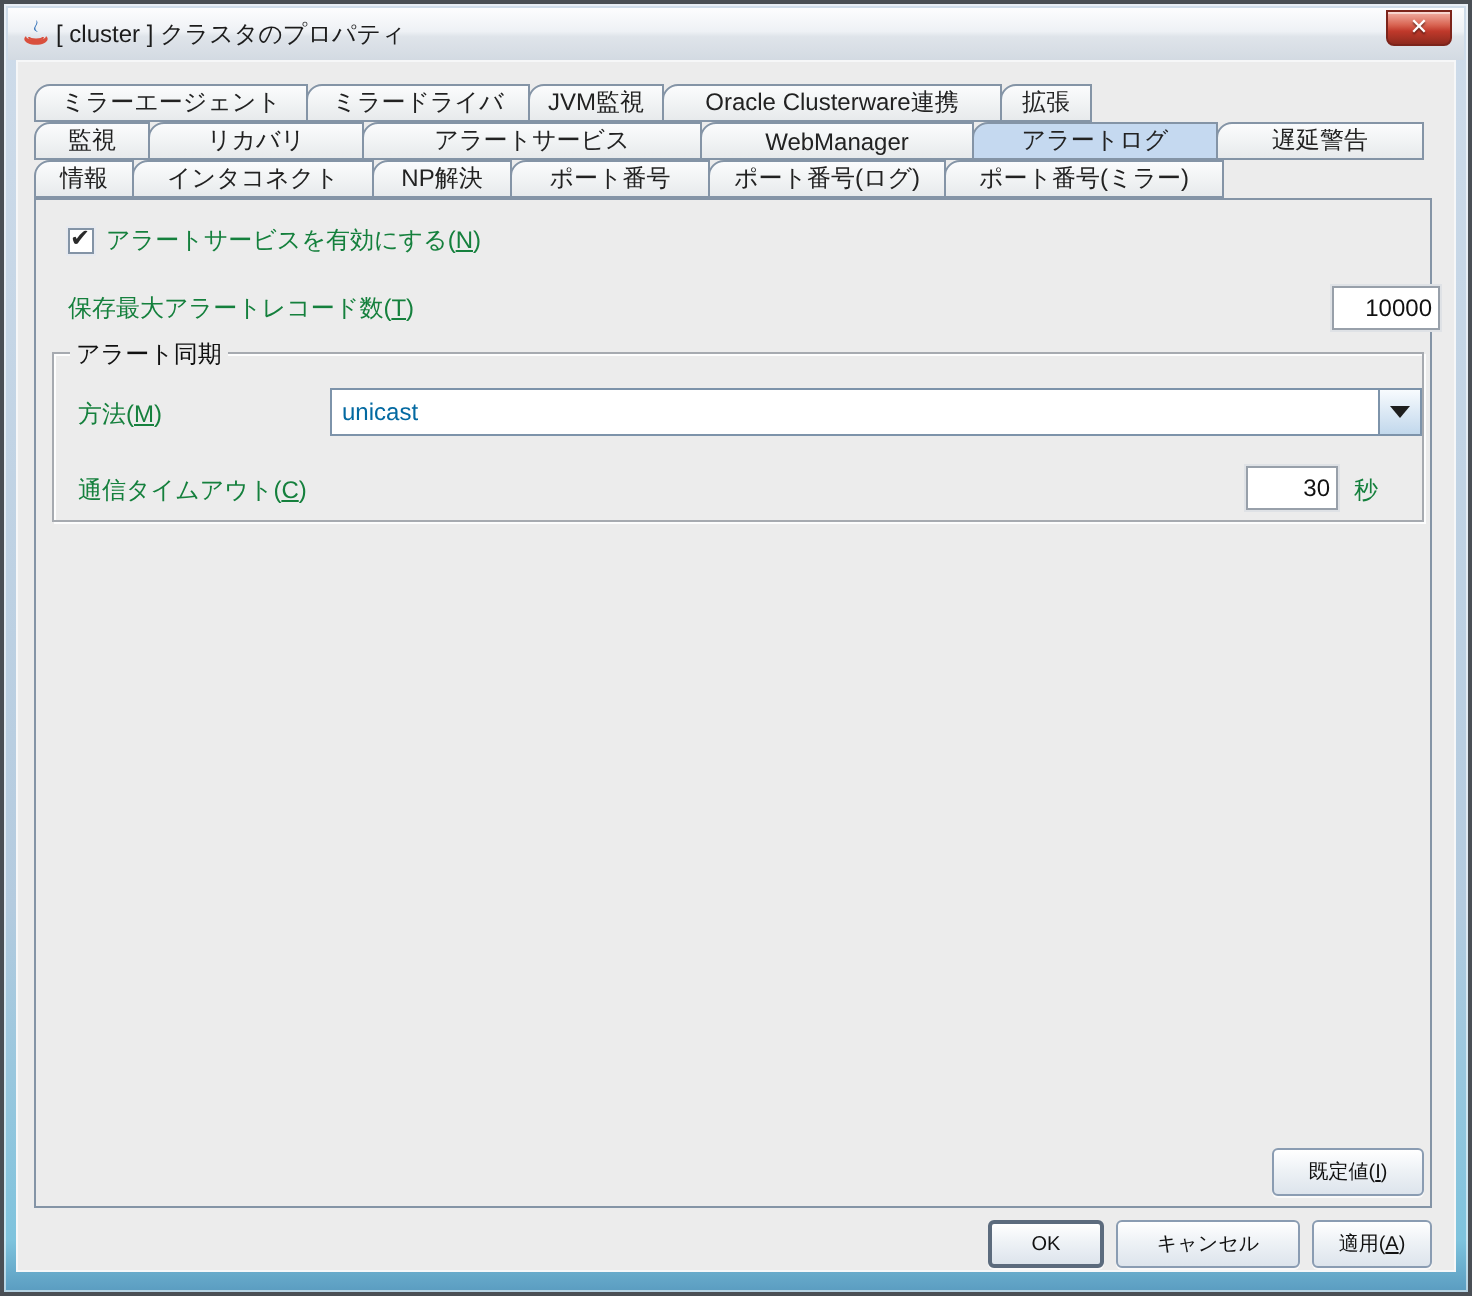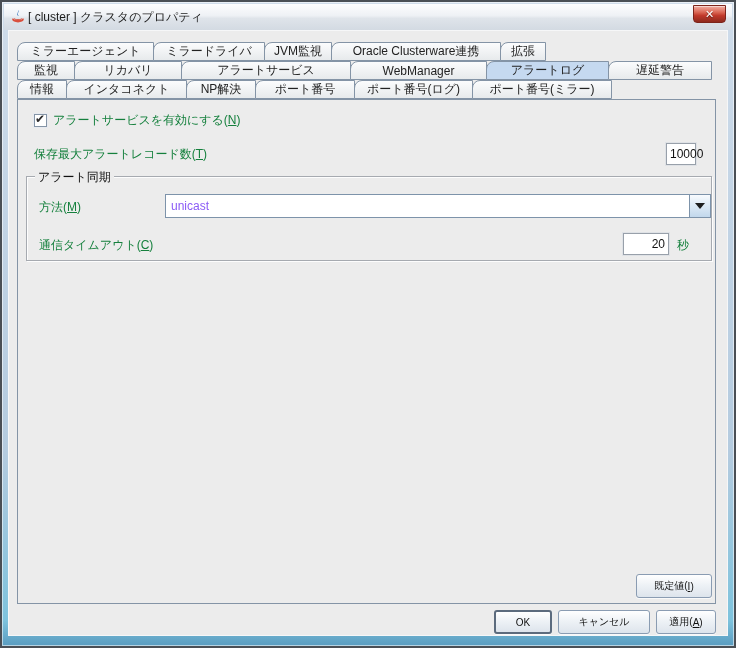--- a/index.html
+++ b/index.html
@@ -48,33 +48,33 @@
   .check-row{position:absolute;left:16px;top:12px;display:flex;align-items:center;}
   .checkbox{width:13px;height:13px;background:#fff;border:1px solid #8494a6;
     box-shadow:0 0 0 1px #e7eaf0;margin-right:6px;position:relative;}
   .checkbox.checked::after{content:"✔";position:absolute;left:0px;top:-3px;
     font-size:12px;color:#2b2b2b;font-weight:bold;}
 
   .field{background:#fff;border:1px solid #98a0aa;font-size:12px;color:#111;
     text-align:right;padding:0 3px;box-shadow:0 0 0 1px #dfe2e6;}
 
   .max-row-label{position:absolute;left:16px;top:46px;}
-  .max-field{position:absolute;left:648px;top:43px;width:30px;height:22px;
+  .max-field{position:absolute;left:648px;top:43px;width:54px;height:22px;
     line-height:20px;}
 
   
   .groupbox{position:absolute;left:8px;top:76px;width:686px;height:85px;
     border:1px solid #a6aab0;box-shadow:1px 1px 0 #fdfdfd, inset 1px 1px 0 #fdfdfd;}
   .groupbox .legend{position:absolute;left:8px;top:-8px;background:#ececec;
     padding:0 3px;font-size:12px;color:#111;}
 
   .method-label{position:absolute;left:12px;top:22px;}
   .combo{position:absolute;left:138px;top:17px;width:546px;height:24px;
     border:1px solid #7d93aa;background:#fff;display:flex;}
-  .combo .value{flex:1;font-size:12px;color:#8b5cf6;line-height:22px;padding:0 5px;
+  .combo .value{flex:1;font-size:12px;color:#0369a1;line-height:22px;padding:0 5px;
     overflow:hidden;white-space:nowrap;}
   .combo .arrow-btn{width:21px;height:100%;border-left:1px solid #7d93aa;
     background:linear-gradient(#f8fbfe,#dce9f5 50%,#c2d8ec);
     display:flex;align-items:center;justify-content:center;}
   .combo .arrow-btn i{width:0;height:0;border-left:5px solid transparent;
     border-right:5px solid transparent;border-top:6px solid #1e1e1e;display:block;}
 
   .timeout-label{position:absolute;left:12px;top:60px;}
   .timeout-field{position:absolute;left:596px;top:56px;width:46px;height:22px;
     line-height:20px;}
@@ -155,21 +155,21 @@
 
         <div class="label method-label">方法(<u>M</u>)</div>
         <div class="combo">
           <span class="value">unicast</span>
           <span class="arrow-btn">
             <i></i>
           </span>
         </div>
 
         <div class="label timeout-label">通信タイムアウト(<u>C</u>)</div>
-        <div class="field timeout-field">20</div>
+        <div class="field timeout-field">30</div>
         <div class="label timeout-unit">秒</div>
       </div>
 
       <div class="btn default-btn">既定値(<u>I</u>)</div>
     </div>
 
     <div class="btn footer-btn ok-btn">OK</div>
     <div class="btn footer-btn cancel-btn">キャンセル</div>
     <div class="btn footer-btn apply-btn">適用(<u>A</u>)</div>
 

